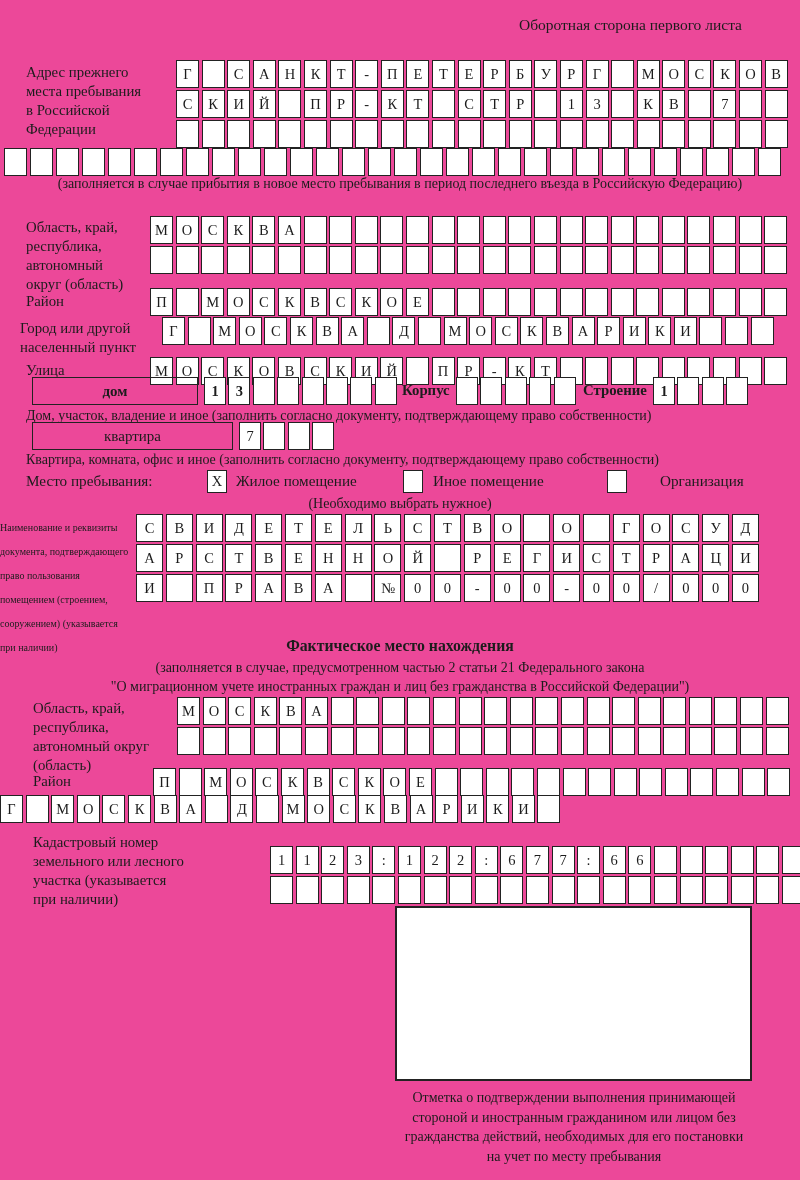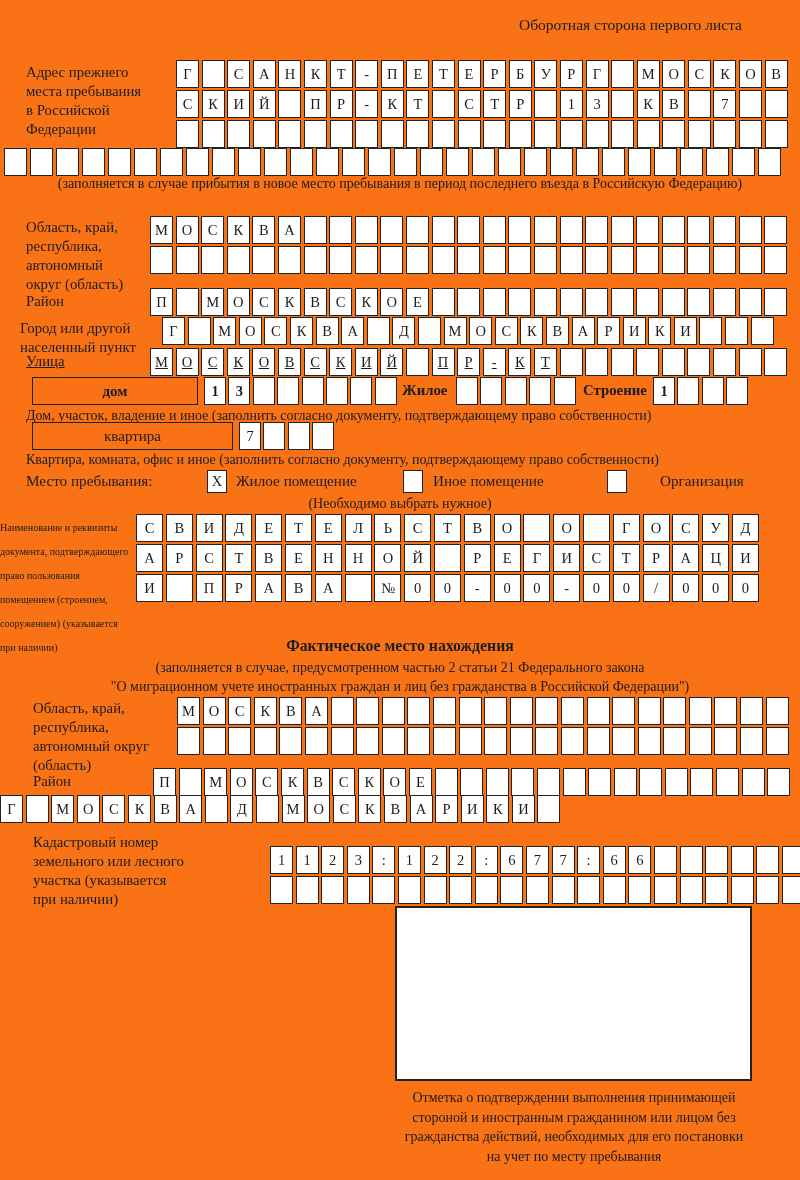--- a/index.html
+++ b/index.html
@@ -1,17 +1,17 @@
 <!DOCTYPE html>
 <html><head>
 <meta charset="utf-8">
 <style>
   html,body{margin:0;padding:0;background:#fff;}
   .page{
-    position:relative;width:800px;height:1180px;background:#f97316;
+    position:relative;width:800px;height:1180px;background:#ec4899;
     font-family:"Liberation Serif","DejaVu Serif",serif;color:#1c1c1c;overflow:hidden;
   }
   .abs{position:absolute;}
   .hdr{top:16px;right:58px;font-size:15.5px;}
   .center{left:0;width:800px;text-align:center;}
   .bold{font-weight:bold;}
   .caption{font-size:14px;}
   .label{font-size:14.8px;line-height:19px;}
   .flexrow{display:flex;align-items:flex-start;}
   
@@ -299,21 +299,21 @@
           <div class="cell">И</div>
           <div class="cell">К</div>
           <div class="cell">И</div>
           <div class="cell"></div>
           <div class="cell"></div>
           <div class="cell"></div>
         </div>
       </div>
   </div>
 
-  <div class="abs flexrow" style="top:348px;left:0;text-decoration:underline;">
+  <div class="abs flexrow" style="top:357px;left:0;">
     <div class="label lbl-street1">Улица</div>
     <div class="grid">
         <div class="cellrow">
           <div class="cell">М</div>
           <div class="cell">О</div>
           <div class="cell">С</div>
           <div class="cell">К</div>
           <div class="cell">О</div>
           <div class="cell">В</div>
           <div class="cell">С</div>
@@ -346,21 +346,21 @@
           <div class="cell">1</div>
           <div class="cell">3</div>
           <div class="cell"></div>
           <div class="cell"></div>
           <div class="cell"></div>
           <div class="cell"></div>
           <div class="cell"></div>
           <div class="cell"></div>
         </div>
       </div>
-    <div class="abs label" style="left:402px;top:4px;">Жилое</div>
+    <div class="abs label" style="left:402px;top:4px;">Корпус</div>
     <div class="abs grid gsmall" style="left:456px;top:0;">
         <div class="cellrow">
           <div class="cell"></div>
           <div class="cell"></div>
           <div class="cell"></div>
           <div class="cell"></div>
           <div class="cell"></div>
         </div>
       </div>
     <div class="abs label" style="left:583px;top:4px;">Строение</div>

